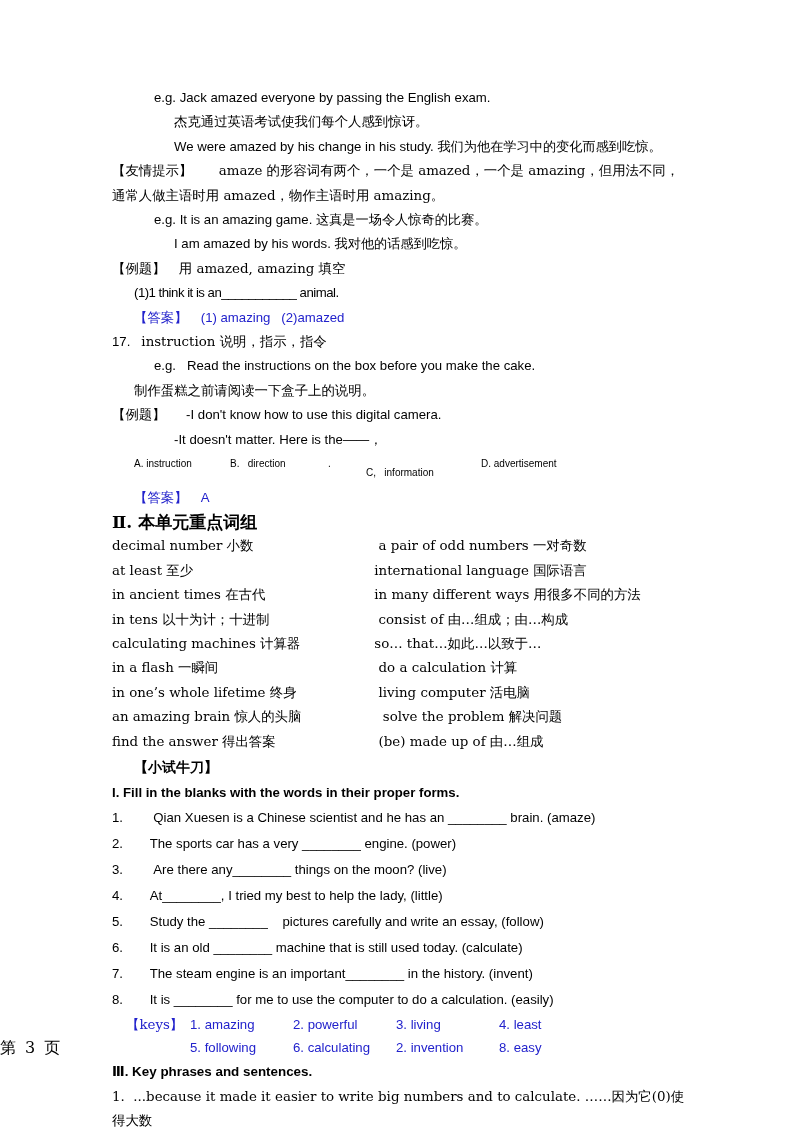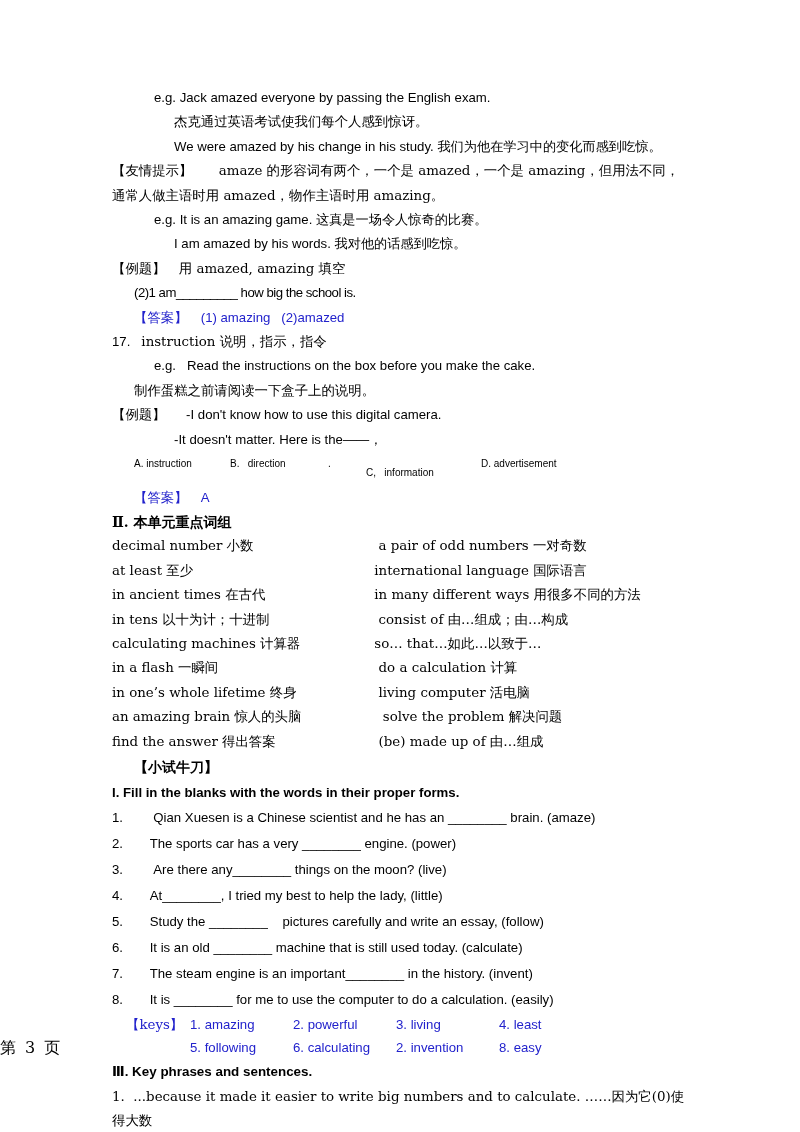--- a/index.html
+++ b/index.html
@@ -134,21 +134,21 @@
     <div class="ln i2 mix">We were amazed by his change in his study. 我们为他在学习中的变化而感到吃惊。</div>
 
     <div class="ln i0 mix"><span class="cn">【友情提示】</span><span>　　</span><span class="cn">amaze 的形容词有两个，一个是 amazed，一个是 amazing，但用法不同，</span></div>
     <div class="ln i0 cn">通常人做主语时用 amazed，物作主语时用 amazing。</div>
 
     <div class="ln i1 mix">e.g. It is an amazing game. 这真是一场令人惊奇的比赛。</div>
     <div class="ln i2 mix">I am amazed by his words. 我对他的话感到吃惊。</div>
 
     <div class="ln i0 mix"><span class="cn">【例题】</span><span>　</span><span class="cn">用 amazed, amazing 填空</span></div>
 
-    <div class="ln i3 blank">(2)1 am_________ how big the school is.</div>
+    <div class="ln i3 blank">(1)1 think it is an___________ animal.</div>
 
     <div class="ln i3 blue mix"><span class="cn">【答案】</span><span>　</span><span>(1) amazing   (2)amazed</span></div>
 
     <div class="ln i0 mix"><span>17.</span><span>   </span><span class="cn">instruction 说明，指示，指令</span></div>
 
     <div class="ln i1 mix">e.g.   Read the instructions on the box before you make the cake.</div>
     <div class="ln i3 cn">制作蛋糕之前请阅读一下盒子上的说明。</div>
 
     <div class="ln i0 mix"><span class="cn">【例题】</span><span>　  </span><span>-I don't know how to use this digital camera.</span></div>
 
@@ -157,21 +157,21 @@
     <div class="opt-row">
       <span class="opt" style="flex:0 0 96px;">A. instruction</span>
       <span class="opt" style="flex:0 0 98px;">B.   direction</span>
       <span class="opt" style="flex:0 0 38px;">.</span>
       <span class="opt" style="flex:0 0 115px;margin-top:9px;">C,   information</span>
       <span class="opt" style="flex:0 0 auto;">D. advertisement</span>
     </div>
 
     <div class="ln i3 blue mix"><span class="cn">【答案】</span><span>　</span><span>A</span></div>
 
-    <div class="ln i0 b cn" style="font-size:14px;">Ⅱ. 本单元重点词组</div>
+    <div class="ln i0 b cn" style="font-size:17px;">Ⅱ. 本单元重点词组</div>
 
     <div class="phrase-list">
       <div class="phrase-row">
         <span class="phrase-col-l cn">decimal number 小数</span>
         <span class="phrase-col-r cn">  a pair of odd numbers 一对奇数</span>
       </div>
       <div class="phrase-row">
         <span class="phrase-col-l cn">at least 至少</span>
         <span class="phrase-col-r cn"> international language 国际语言</span>
       </div>

